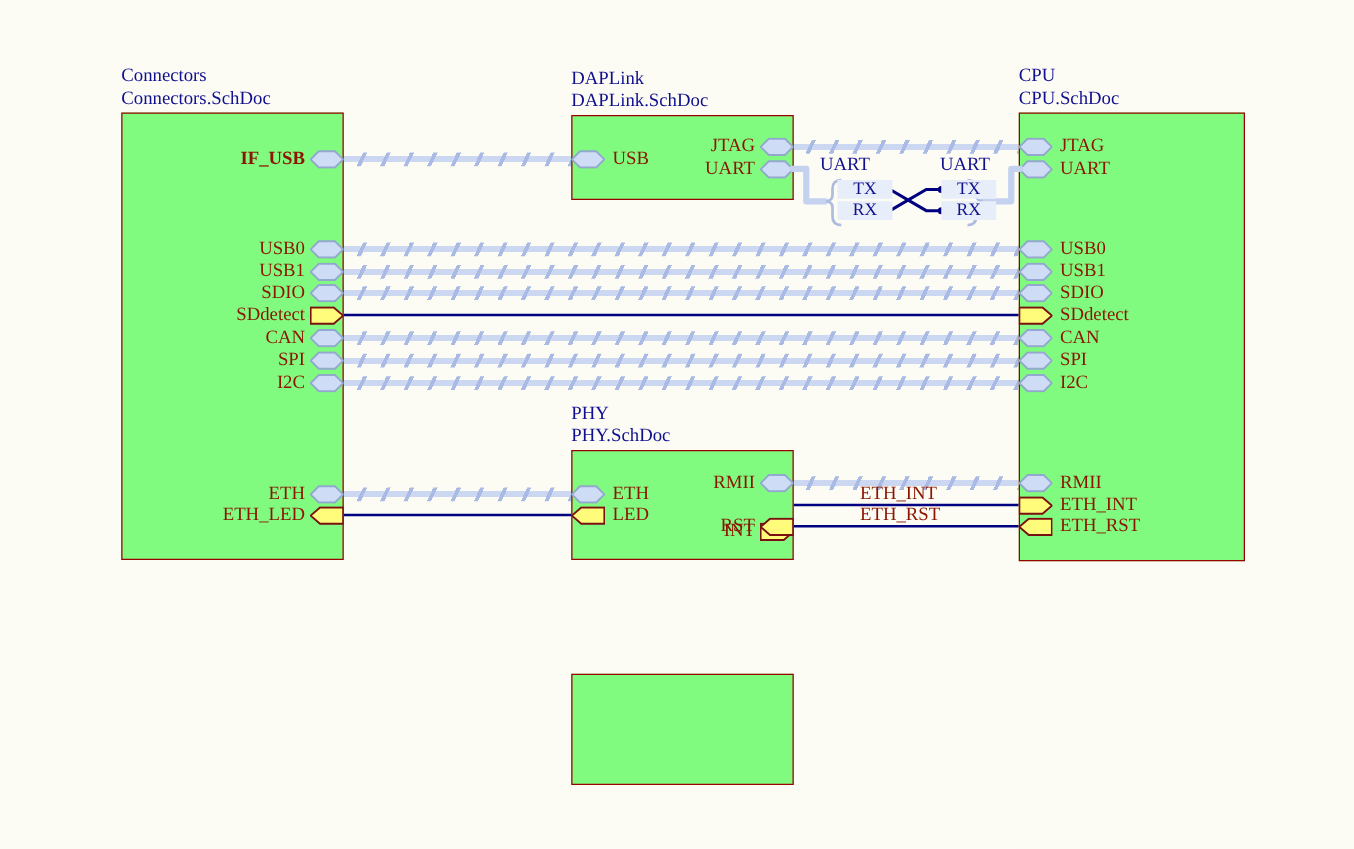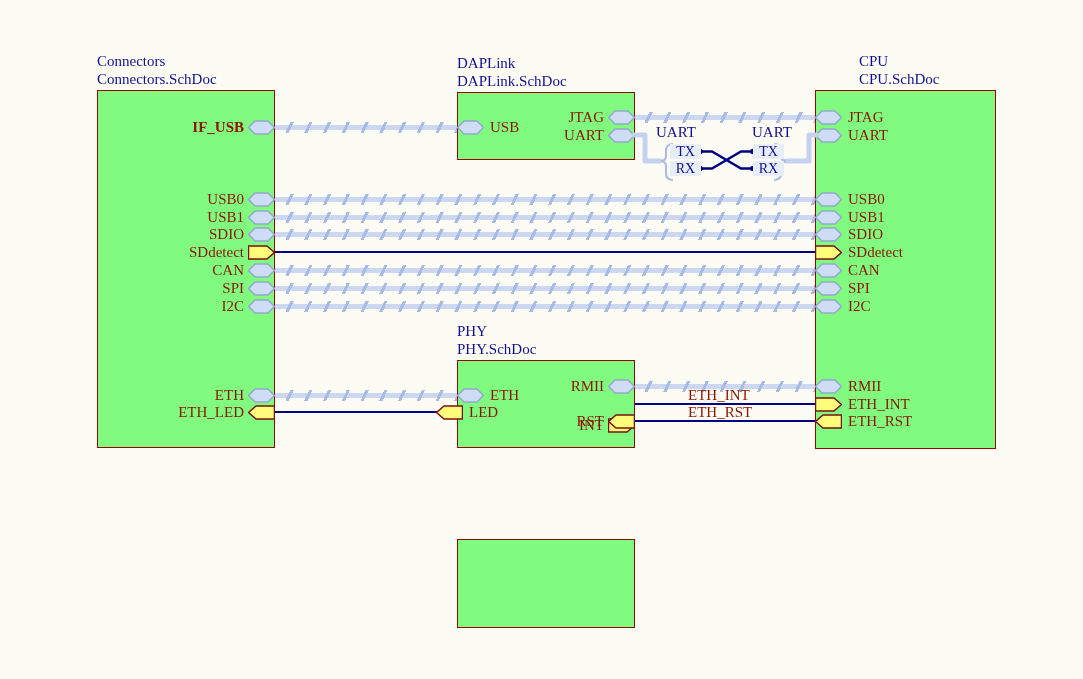--- a/index.html
+++ b/index.html
@@ -30,21 +30,21 @@
   }
   .wire{position:absolute;height:2px;background:#000080;}
   .port{position:absolute;height:15px;display:flex;align-items:center;}
   .port .plabel{color:#8b1500;font-size:15px;line-height:15px;white-space:nowrap;}
   .port.r .plabel{margin-right:4px;}
   .port.l .plabel{margin-left:6px;}
   .port svg{display:block;flex:0 0 auto;}
   .netlabel{position:absolute;color:#8b1500;font-size:15px;line-height:15px;white-space:nowrap;}
   .hlabel{position:absolute;color:#10108f;font-size:15px;line-height:15px;white-space:nowrap;}
   .hentry{
-    position:absolute;width:31px;height:15px;background:#e7eef9;
+    position:absolute;width:44px;height:15px;background:#e7eef9;
     color:#10108f;font-size:14px;line-height:15px;text-align:center;
   }
   svg.overlay{position:absolute;}
 </style>
 </head>
 <body>
 
 <div class="canvas">
 
   <div class="bus" style="left:275px;top:121.5px;width:183px;"></div>
@@ -70,21 +70,21 @@
   <div class="sheet" style="left:457px;top:539px;width:178px;height:89px;"></div>
 
   <div class="sheet-title" style="left:97px;top:52px;">
     <div>Connectors</div>
     <div>Connectors.SchDoc</div>
   </div>
   <div class="sheet-title" style="left:457px;top:54px;">
     <div>DAPLink</div>
     <div>DAPLink.SchDoc</div>
   </div>
-  <div class="sheet-title" style="left:815px;top:52px;margin-left:44px;">
+  <div class="sheet-title" style="left:815px;top:52px;">
     <div>CPU</div>
     <div>CPU.SchDoc</div>
   </div>
   <div class="sheet-title" style="left:457px;top:322px;">
     <div>PHY</div>
     <div>PHY.SchDoc</div>
   </div>
 
   <div class="port r" style="right:808px;top:119.5px;font-weight:bold;">
     <span class="plabel">IF_USB</span>
@@ -238,21 +238,21 @@
       </svg>
     <span class="plabel">ETH_RST</span>
   </div>
 
   <div class="port l" style="left:457px;top:387.5px;">
     <svg width="27" height="15">
         <polygon points="0.5,7.5 7,1 20,1 26.5,7.5 20,14 7,14" fill="#cfdcf5" stroke="#92a8cc" stroke-width="1.5"></polygon>
       </svg>
     <span class="plabel">ETH</span>
   </div>
-  <div class="port l" style="left:436px;top:404.5px;">
+  <div class="port l" style="left:457px;top:404.5px;">
     <svg width="27" height="15">
         <polygon points="26.5,1 8,1 0.5,7.5 8,14 26.5,14" fill="#fffc7c" stroke="#7a1010" stroke-width="1.5"></polygon>
       </svg>
     <span class="plabel">LED</span>
   </div>
   <div class="port r" style="right:448px;top:378.5px;">
     <span class="plabel">RMII</span>
     <svg width="27" height="15">
         <polygon points="0.5,7.5 7,1 20,1 26.5,7.5 20,14 7,14" fill="#cfdcf5" stroke="#92a8cc" stroke-width="1.5"></polygon>
       </svg>

